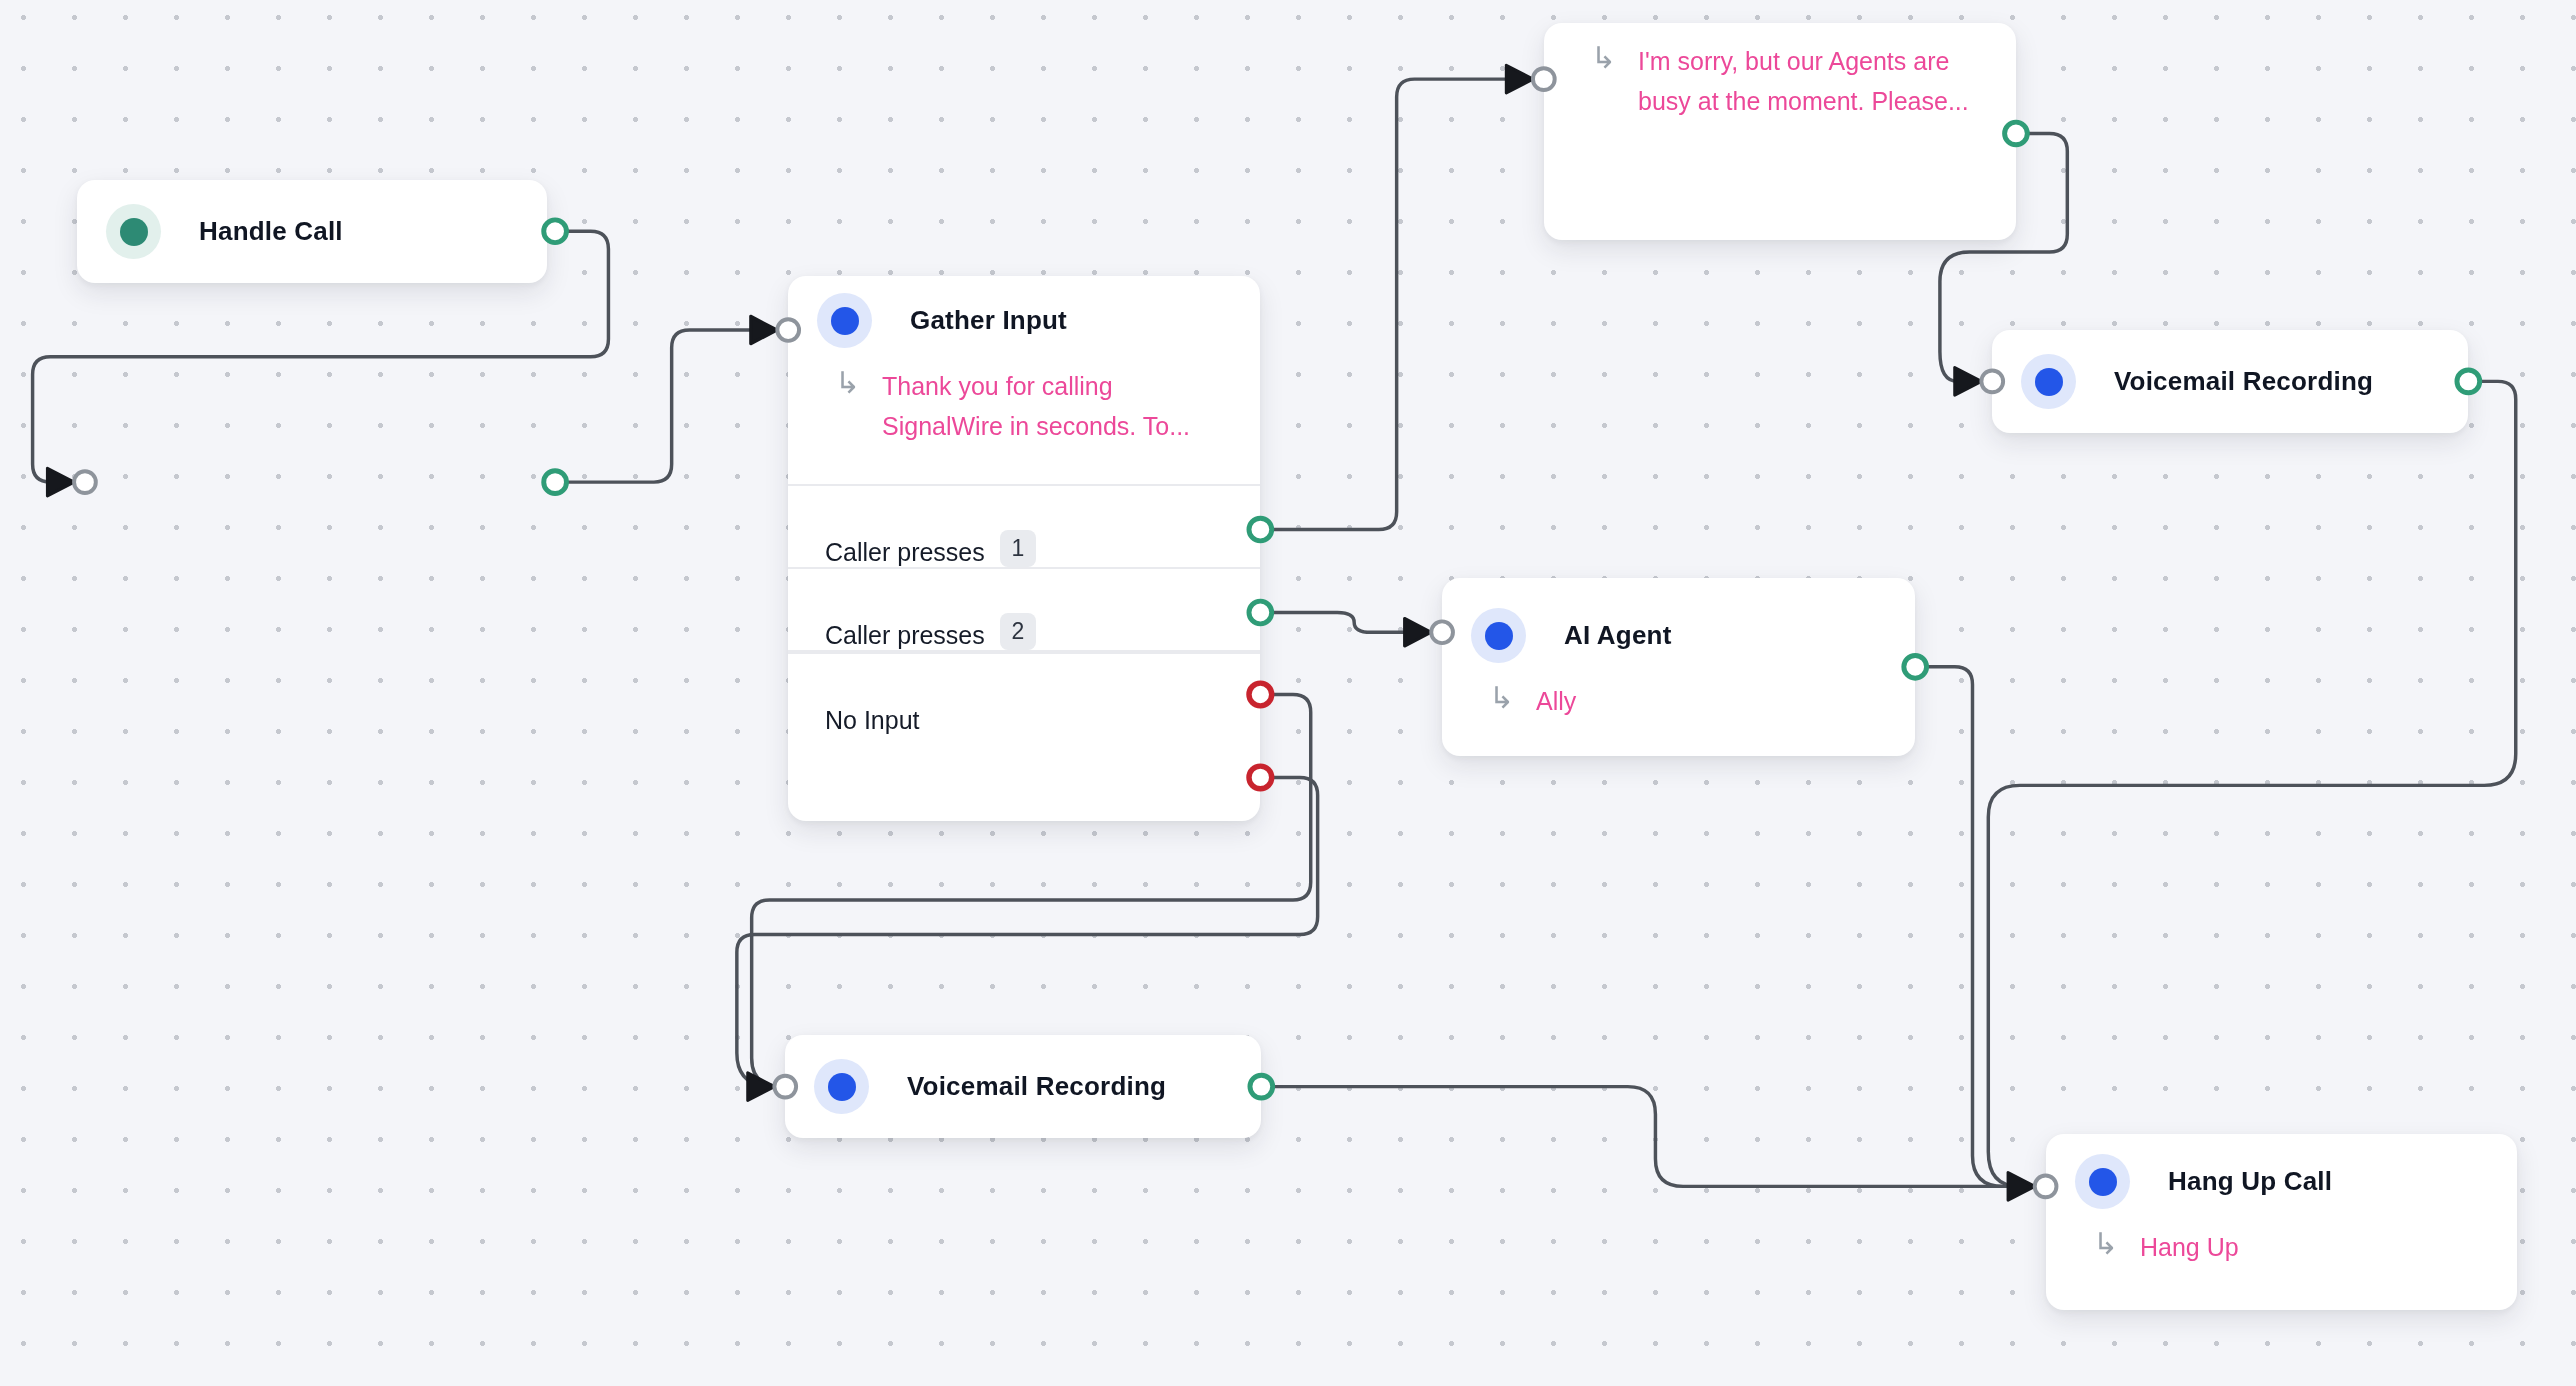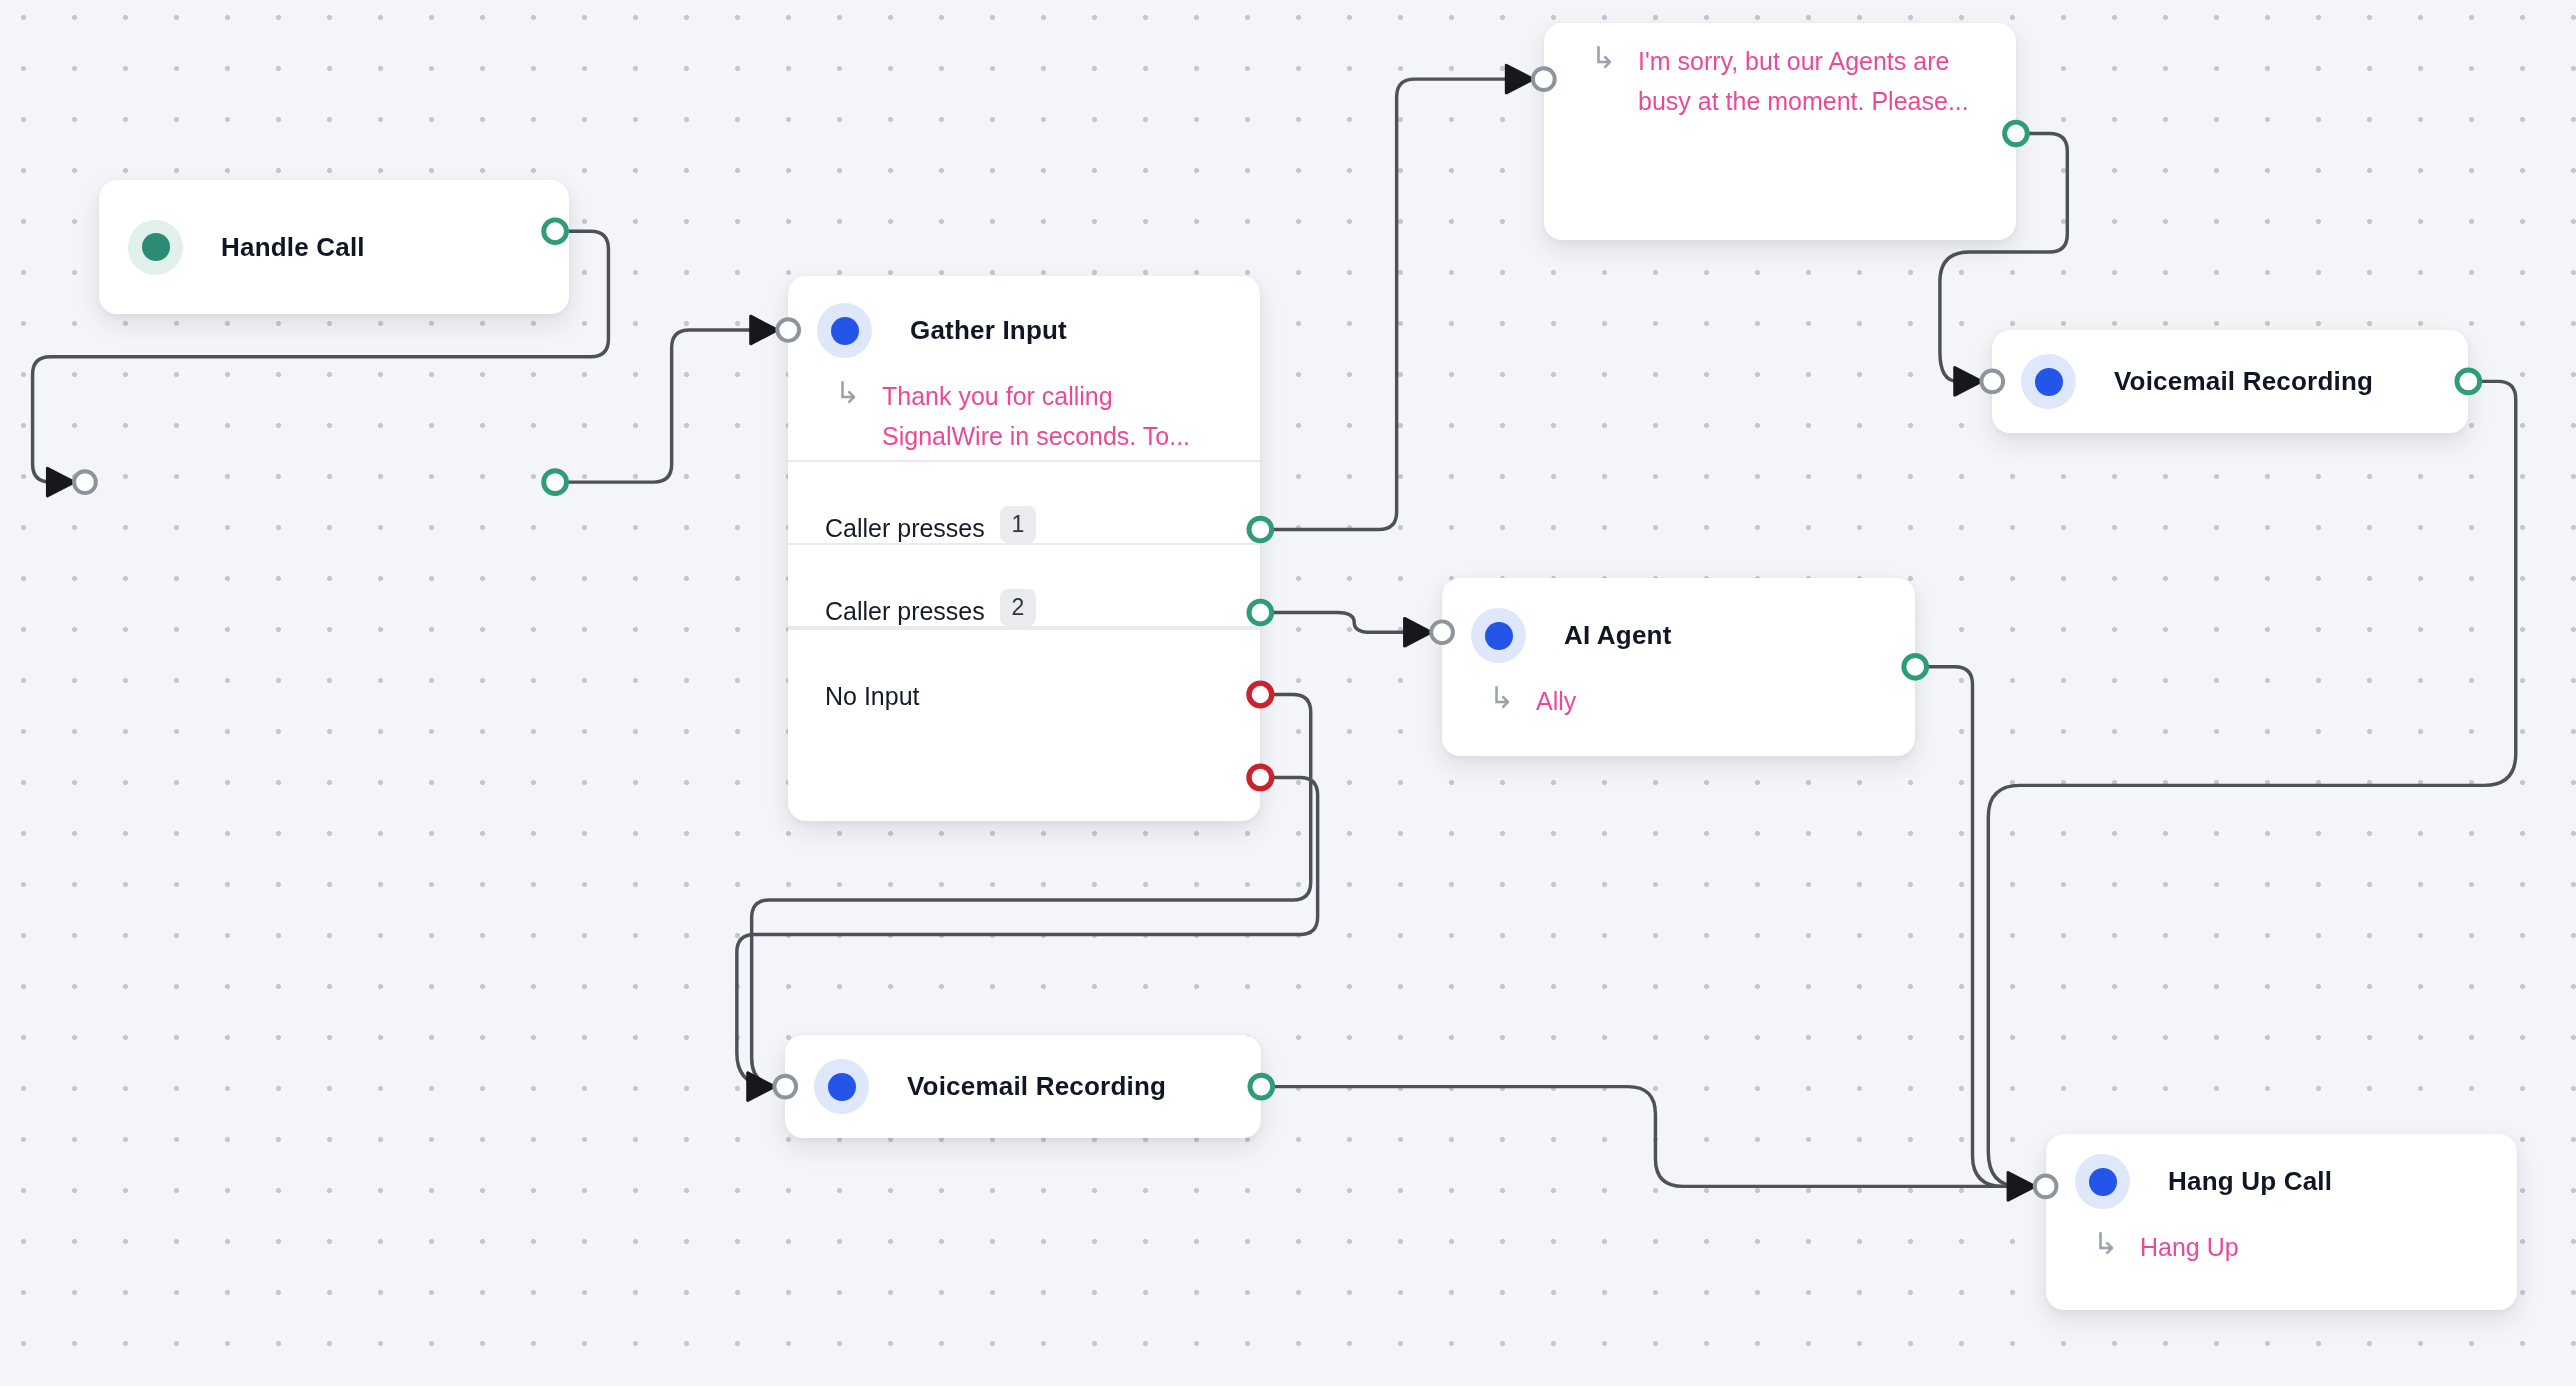--- a/index.html
+++ b/index.html
@@ -25,21 +25,21 @@
   .halo.blue{background:#dfe7fb;}
   .halo.teal{background:#e2f0ec;}
   .halo .core{width:28px;height:28px;border-radius:50%;}
   .halo.blue .core{background:#2356e8;}
   .halo.teal .core{background:#2d8a74;}
   .title{font-size:26px;font-weight:bold;margin-left:38px;letter-spacing:0.2px;}
   .single{display:flex;align-items:center;}
   .subtitle{display:flex;align-items:flex-start;margin:18px 30px 0 40px;}
   .crook{font-size:30px;color:#9aa2ab;line-height:34px;flex:0 0 36px;margin-left:7px;}
   .subtext{font-size:25px;color:#ec4899;line-height:40px;margin-left:11px;max-width:348px;}
-  .gather-head{padding-top:27px;height:184px;box-sizing:border-box;}
+  .gather-head{padding-top:17px;height:208px;box-sizing:border-box;}
   .divider{height:0;border-top:2px solid #e9eaee;}
   .grow{height:81px;display:flex;align-items:flex-end;padding-left:37px;font-size:25px;color:#151b28;}
   .badge{display:inline-block;background:#e9ebef;border-radius:8px;color:#2d3440;
          font-size:23px;line-height:23px;padding:7px 11px;margin-left:15px;min-width:14px;text-align:center;}
   .in-ring{fill:#ffffff;stroke:#8e949c;stroke-width:4;}
   .arrow{fill:#16181d;stroke:#16181d;stroke-width:3;stroke-linejoin:round;}
   .out-green{fill:#ffffff;stroke:#2f9c77;stroke-width:5;}
   .out-red{fill:#ffffff;stroke:#c8242e;stroke-width:5.5;}
 </style>
 </head>
@@ -53,21 +53,21 @@
     <path class="edge" d="M 1276 536 H 1396 Q 1414 536 1414 518 V 98 Q 1414 80 1432 80 H 1526"></path>
     <path class="edge" d="M 2041 135 H 2075 Q 2093 135 2093 153 V 237 Q 2093 255 2075 255 H 1994 Q 1964 255 1964 285 V 356 Q 1964 386 1982 386"></path>
     <path class="edge" d="M 1276 620 H 1354 Q 1371 620 1371 630 Q 1371 640 1388 640 H 1423"></path>
     <path class="edge" d="M 1276 703 H 1309 Q 1327 703 1327 721 V 893 Q 1327 911 1309 911 H 779 Q 761 911 761 929 V 1071 Q 761 1099 789 1100"></path>
     <path class="edge" d="M 1276 787 H 1316 Q 1334 787 1334 805 V 928 Q 1334 946 1316 946 H 764 Q 746 946 746 964 V 1066 Q 746 1098 778 1100"></path>
     <path class="edge" d="M 1277 1100 H 1648 Q 1676 1100 1676 1128 V 1173 Q 1676 1201 1704 1201 H 2034"></path>
     <path class="edge" d="M 1939 675 H 1979 Q 1997 675 1997 693 V 1170 Q 1997 1201 2028 1201"></path>
     <path class="edge" d="M 2499 386 H 2529 Q 2547 386 2547 404 V 763 Q 2547 795 2515 795 H 2045 Q 2013 795 2013 827 V 1166 Q 2013 1201 2044 1201"></path>
   </svg>
 
-  <div class="node single" style="left:99px;top:180px;width:470px;height:134px">
+  <div class="node single" style="left:77px;top:180px;width:470px;height:103px">
     <span class="halo teal">
         <span class="core"></span>
       </span>
     <span class="title">Handle Call</span>
   </div>
 
 
   <div class="node" style="left:788px;top:276px;width:472px;height:545px">
     <div class="gather-head">
       <div class="node-head">

